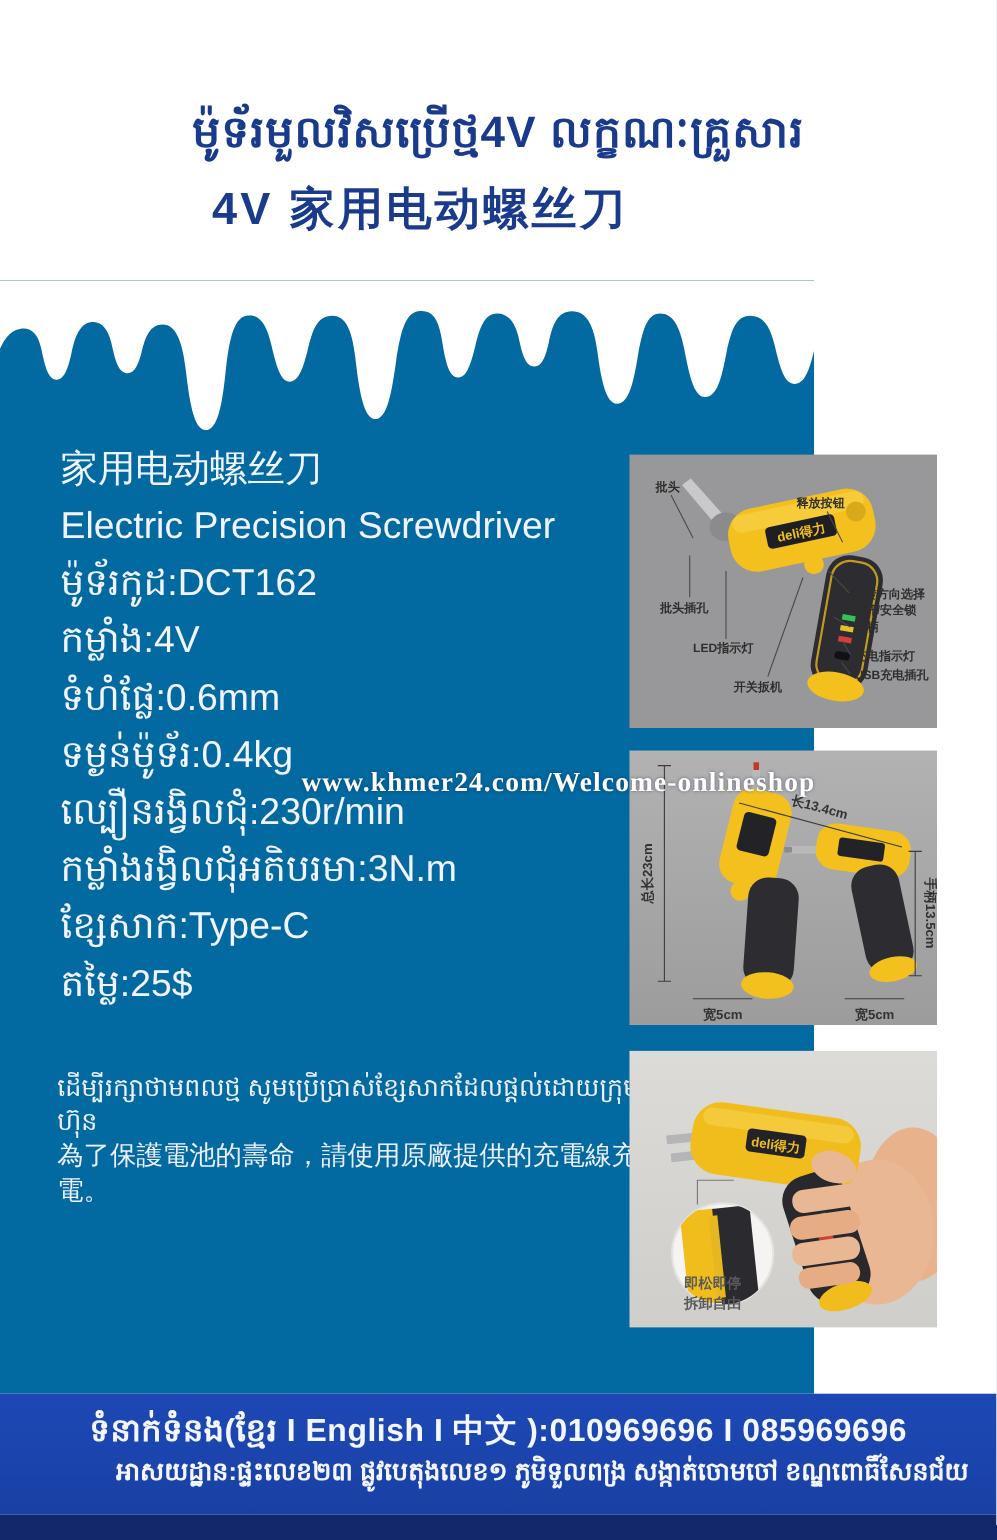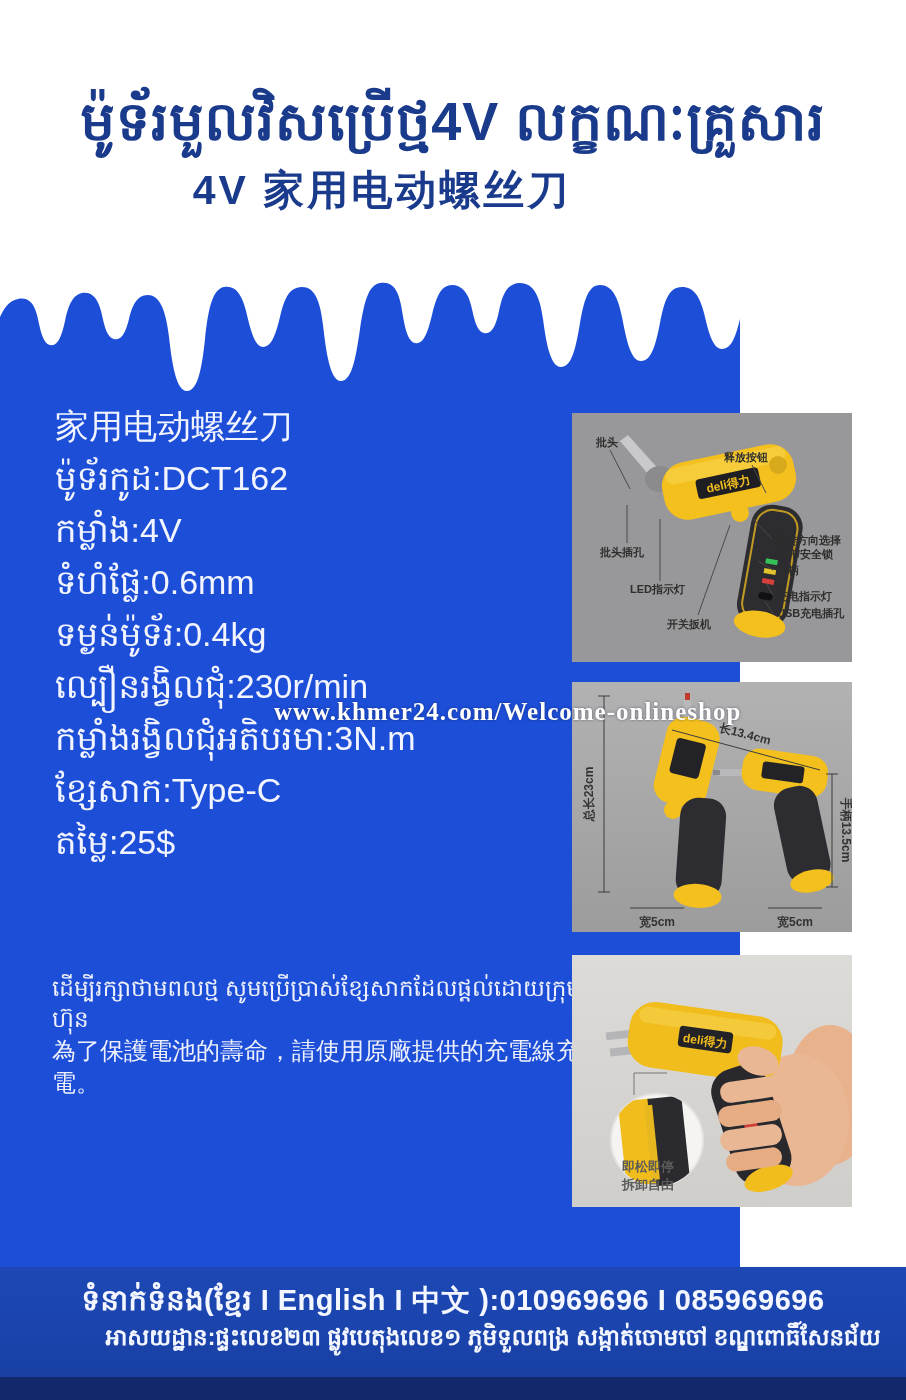--- a/index.html
+++ b/index.html
@@ -8,32 +8,32 @@
     width:906px;height:1400px;
     margin:0 auto;
     background:#ffffff;
     overflow:hidden;
     font-family:"Liberation Sans", sans-serif;
   }
   
   .header{position:absolute;left:0;top:0;width:906px;height:255px;background:#ffffff;}
   .title-khmer{
     position:absolute;left:0;top:78px;width:906px;
-    text-align:center;font-size:54px;font-weight:bold;color:#1a3a8c;
+    text-align:center;font-size:40px;font-weight:bold;color:#1a3a8c;
     letter-spacing:1px;line-height:86px;
   }
   .title-chinese{
     position:absolute;left:0;top:163px;width:764px;
     text-align:center;font-size:41px;font-weight:bold;color:#1a3a8c;
     letter-spacing:3px;
   }
   
   .main-section{
     position:absolute;left:0;top:255px;width:740px;height:1012px;
-    background:#1d4ed8;
+    background:#0369a1;
   }
   .drip-svg{position:absolute;left:0;top:0;width:906px;height:150px;display:block;}
   
   .specs{position:absolute;left:55px;top:145px;width:520px;color:#f2f5ff;}
   .spec-line{font-size:34px;line-height:52px;white-space:nowrap;}
   .note{position:absolute;left:52px;top:718px;width:545px;color:#eef1fb;}
   .note-khmer{font-size:23px;line-height:31px;}
   .note-chinese{font-size:24px;line-height:32px;}
   
   .watermark{
@@ -84,20 +84,21 @@
         C368,30 364,48 360,74 C356,102 352,126 341,126 C330,126 326,96 323,70 C320,44 314,32 302,32
         C288,32 284,46 280,62 C276,78 272,92 263,92 C254,92 250,72 246,56 C242,40 236,30 224,32
         C212,34 208,56 205,84 C202,112 198,136 187,136 C176,136 172,108 169,82 C166,56 160,40 148,40
         C136,40 132,52 129,64 C126,76 122,86 114,84 C106,82 104,68 101,56 C98,44 92,36 82,38
         C72,40 68,52 65,66 C62,80 58,92 50,90 C42,88 40,72 37,60 C34,48 28,42 18,44
         C8,46 4,54 0,62 Z"></path>
     </svg>
 
     <div class="specs">
       <div class="spec-line">家用电动螺丝刀</div>
+      <div class="spec-line">Electric Precision Screwdriver</div>
       <div class="spec-line">ម៉ូទ័រកូដ:DCT162</div>
       <div class="spec-line">កម្លាំង:4V</div>
       <div class="spec-line">ទំហំផ្លែ:0.6mm</div>
       <div class="spec-line">ទម្ងន់ម៉ូទ័រ:0.4kg</div>
       <div class="spec-line">ល្បឿនរង្វិលជុំ:230r/min</div>
       <div class="spec-line">កម្លាំងរង្វិលជុំអតិបរមា:3N.m</div>
       <div class="spec-line">ខ្សែសាក:Type-C</div>
       <div class="spec-line">តម្លៃ:25$</div>
     </div>
 

